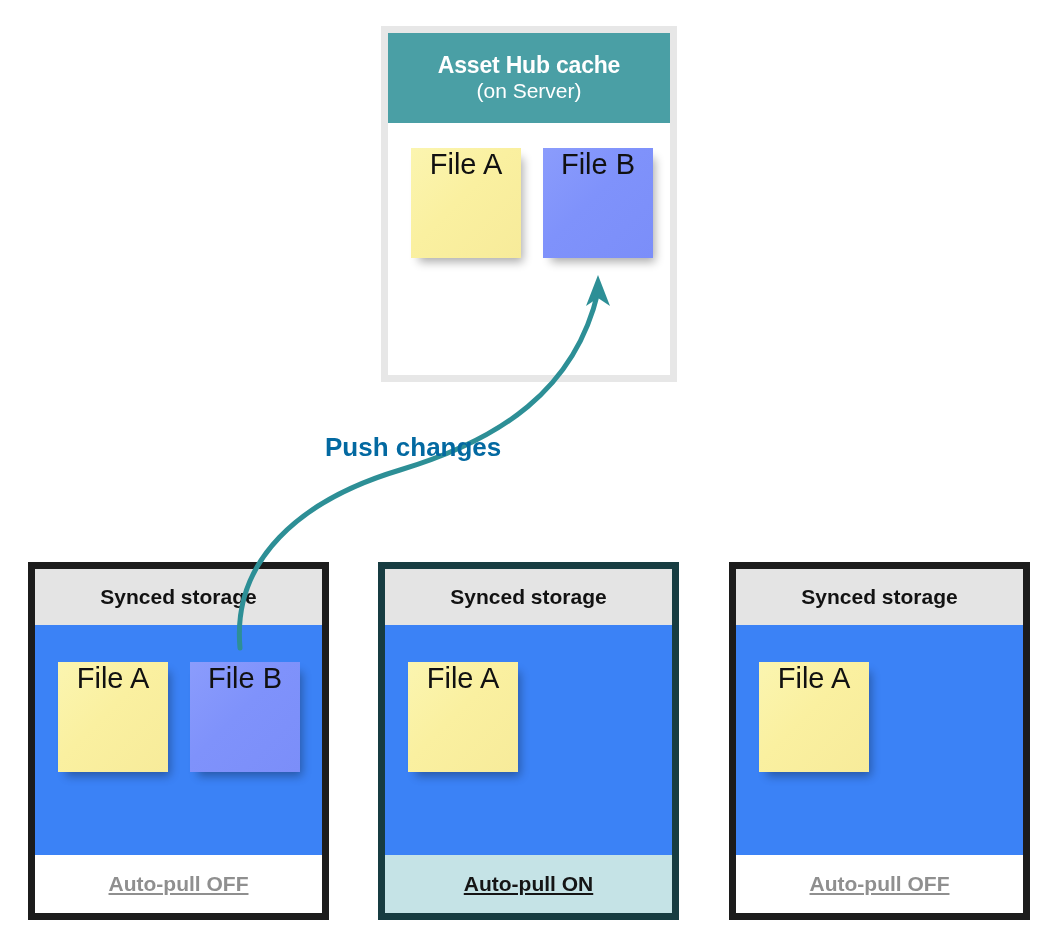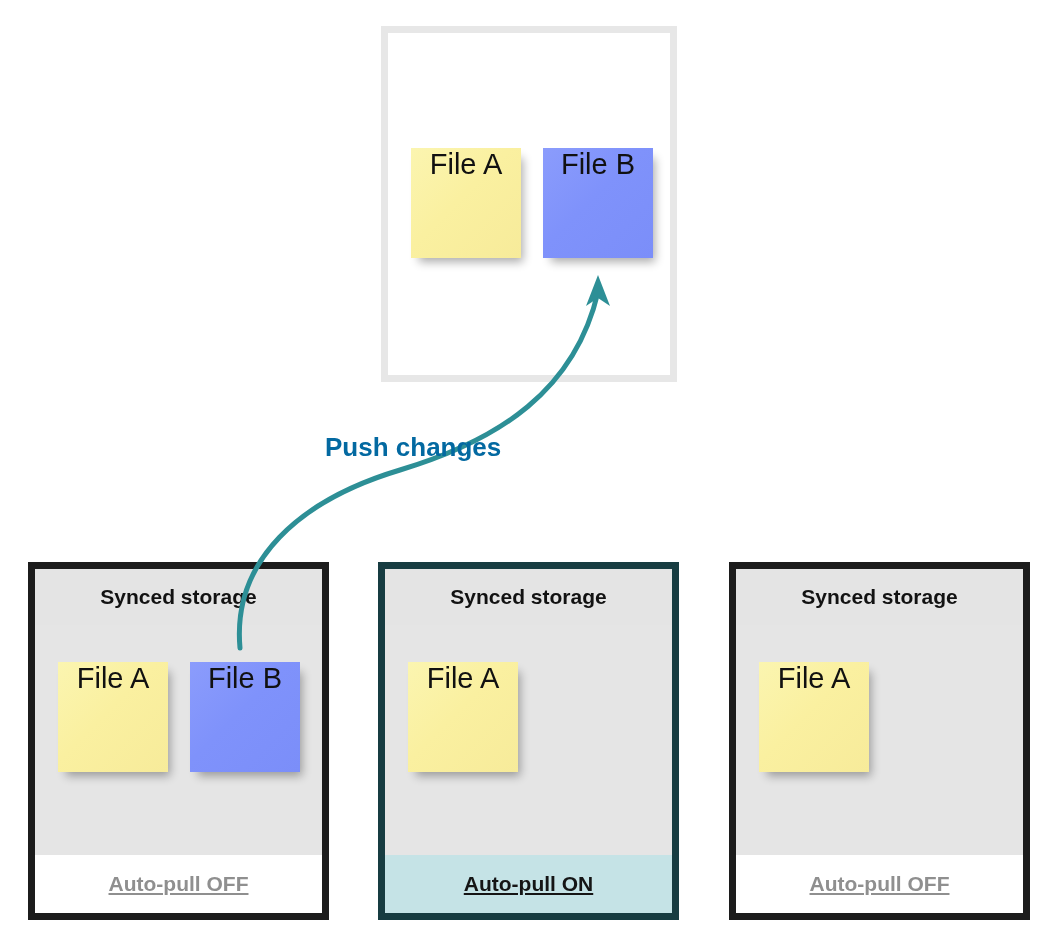--- a/index.html
+++ b/index.html
@@ -77,21 +77,21 @@
     background: linear-gradient(135deg, #8b9cfc 0%, #7f92fb 45%, #7b8ef9 100%);
   }
   .note-label { pointer-events: none; }
 
   
   .storage {
     position: absolute;
     top: 562px;
     width: 301px;
     height: 358px;
-    background: #e5e5e5;
+    background: #3b82f6;
     border: 7px solid #1c1c1c;
     box-sizing: border-box;
   }
   .storage.b1 { left: 28px; }
   .storage.b2 { left: 378px; border-color: #173c41; }
   .storage.b3 { left: 729px; }
 
   .storage-header {
     position: absolute;
     left: 0;
@@ -149,20 +149,24 @@
     font-size: 26px;
     font-weight: bold;
     color: #0369a1;
     white-space: nowrap;
   }
 </style>
 </head>
 <body>
 
 <div class="hub-panel">
+  <div class="hub-header">
+    <div class="hub-title">Asset Hub cache</div>
+    <div class="hub-subtitle">(on Server)</div>
+  </div>
   <div class="hub-body">
     <div class="note yellow" style="left:23px; top:25px;">
       <span class="note-label">File A</span>
     </div>
     <div class="note blue" style="left:155px; top:25px;">
       <span class="note-label">File B</span>
     </div>
   </div>
 </div>
 

